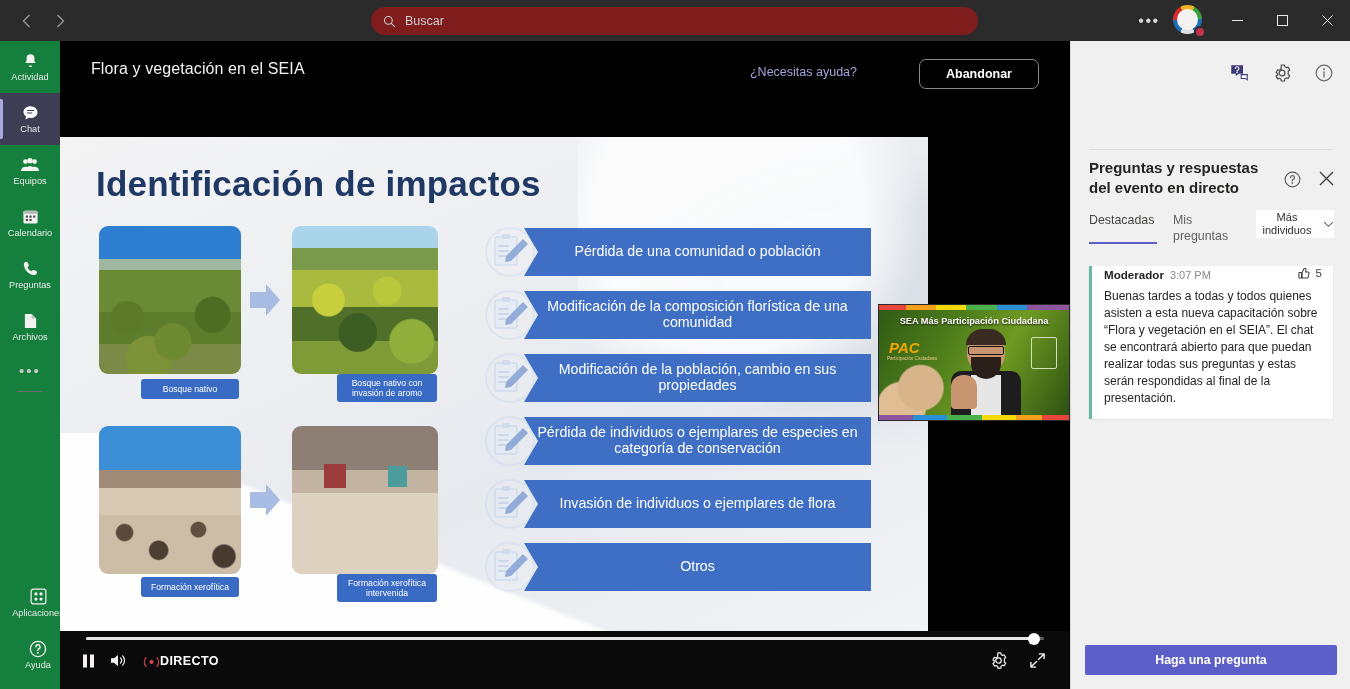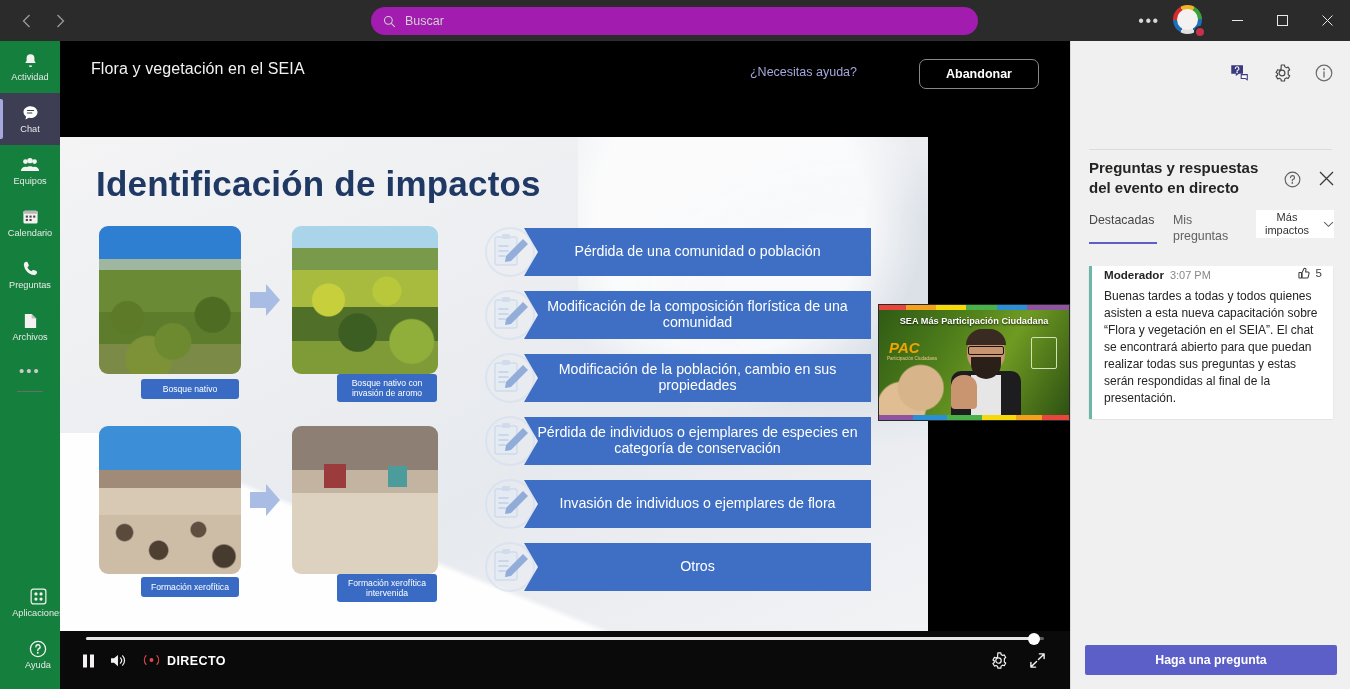--- a/index.html
+++ b/index.html
@@ -16,21 +16,21 @@
     position: absolute; top: 0; left: 0; width: 1350px; height: 41px;
     background: #2b2b2b; display: flex; align-items: center;
   }
   .nav-arrows { display: flex; align-items: center; margin-left: 12px; gap: 6px; }
   .nav-arrow {
     width: 28px; height: 28px; display: flex; align-items: center; justify-content: center;
     color: #8a8a8a; font-size: 15px; border-radius: 3px; cursor: pointer;
   }
   .searchbar {
     position: absolute; left: 371px; top: 7px; width: 607px; height: 28px;
-    background: #a21caf; border-radius: 14px; display: flex; align-items: center;
+    background: #7f1d1d; border-radius: 14px; display: flex; align-items: center;
     padding-left: 12px; gap: 9px; cursor: text;
   }
   .search-ico { width: 13px; height: 13px; display: block; }
   .search-placeholder { color: #d0d0d0; font-size: 12.5px; }
   .tb-right { position: absolute; right: 0; top: 0; height: 41px; display: flex; align-items: center; }
   .tb-dots {
     width: 32px; height: 32px; color: #d8d8d8; font-size: 16px; letter-spacing: 1.5px;
     display: flex; align-items: center; justify-content: center; cursor: pointer;
   }
   .avatar-wrap { position: relative; width: 32px; height: 32px; margin: 0 10px 0 8px; cursor: pointer; }
@@ -218,21 +218,21 @@
   .vt-shirt { position: absolute; left: 22px; top: 44px; width: 30px; height: 40px; background: #e6e6e6; }
   .vt-hand { position: absolute; left: 2px; bottom: 6px; width: 26px; height: 34px; background: #c99470; border-radius: 12px 12px 4px 4px; }
 
   
   .playerbar { position: absolute; left: 0; bottom: 0; width: 1010px; height: 58px; background: #0a0a0a; }
   .seek { position: absolute; left: 26px; right: 26px; top: 6px; height: 3px; background: #5e5e5e; border-radius: 2px; cursor: pointer;}
   .seek-fill { position: absolute; left: 0; top: 0; height: 3px; width: 99%; background: #e6e6e6; border-radius: 2px; }
   .seek-knob { position: absolute; left: calc(99% - 6px); top: -4.5px; width: 12px; height: 12px; border-radius: 50%; background: #fff; }
   .pb-left { position: absolute; left: 22px; top: 22px; display: flex; align-items: center; gap: 15px; }
   .pb-btn { color: #f3f2f1; display: flex; align-items: center; cursor: pointer; }
-  .live-wrap { display: flex; align-items: flex-start; gap: 7px; }
+  .live-wrap { display: flex; align-items: flex-end; }
   .live-ico { color: #e0484f; font-size: 11px; letter-spacing: -.5px; }
   .live-txt { color: #fff; font-size: 12.5px; font-weight: 700; letter-spacing: .4px; }
   .pb-right { position: absolute; right: 24px; top: 21px; display: flex; align-items: center; gap: 22px; }
 
   
   .panel {
     position: absolute; left: 1070px; top: 41px; width: 280px; height: 648px;
     background: #f0f0f0; border-left: 1px solid #d9d9d9;
   }
   .panel-topicons {
@@ -644,21 +644,21 @@
     <div class="tabs">
       <div class="tab active">
         <span>Destacadas</span>
       </div>
       <div class="tab">
         <span>Mis preguntas</span>
       </div>
     </div>
 
     <div class="sortsel">
-      <span class="sortsel-txt">Más impactos</span>
+      <span class="sortsel-txt">Más individuos</span>
       <span>
         <svg width="11" height="7" viewBox="0 0 12 8">
             <path d="M1 1.4L6 6.2l5-4.8" fill="none" stroke="#5f5e5c" stroke-width="1.15"></path>
           </svg>
       </span>
     </div>
 
     <div class="qcard">
       <div class="qc-head">
         <span class="qc-author">Moderador</span>

